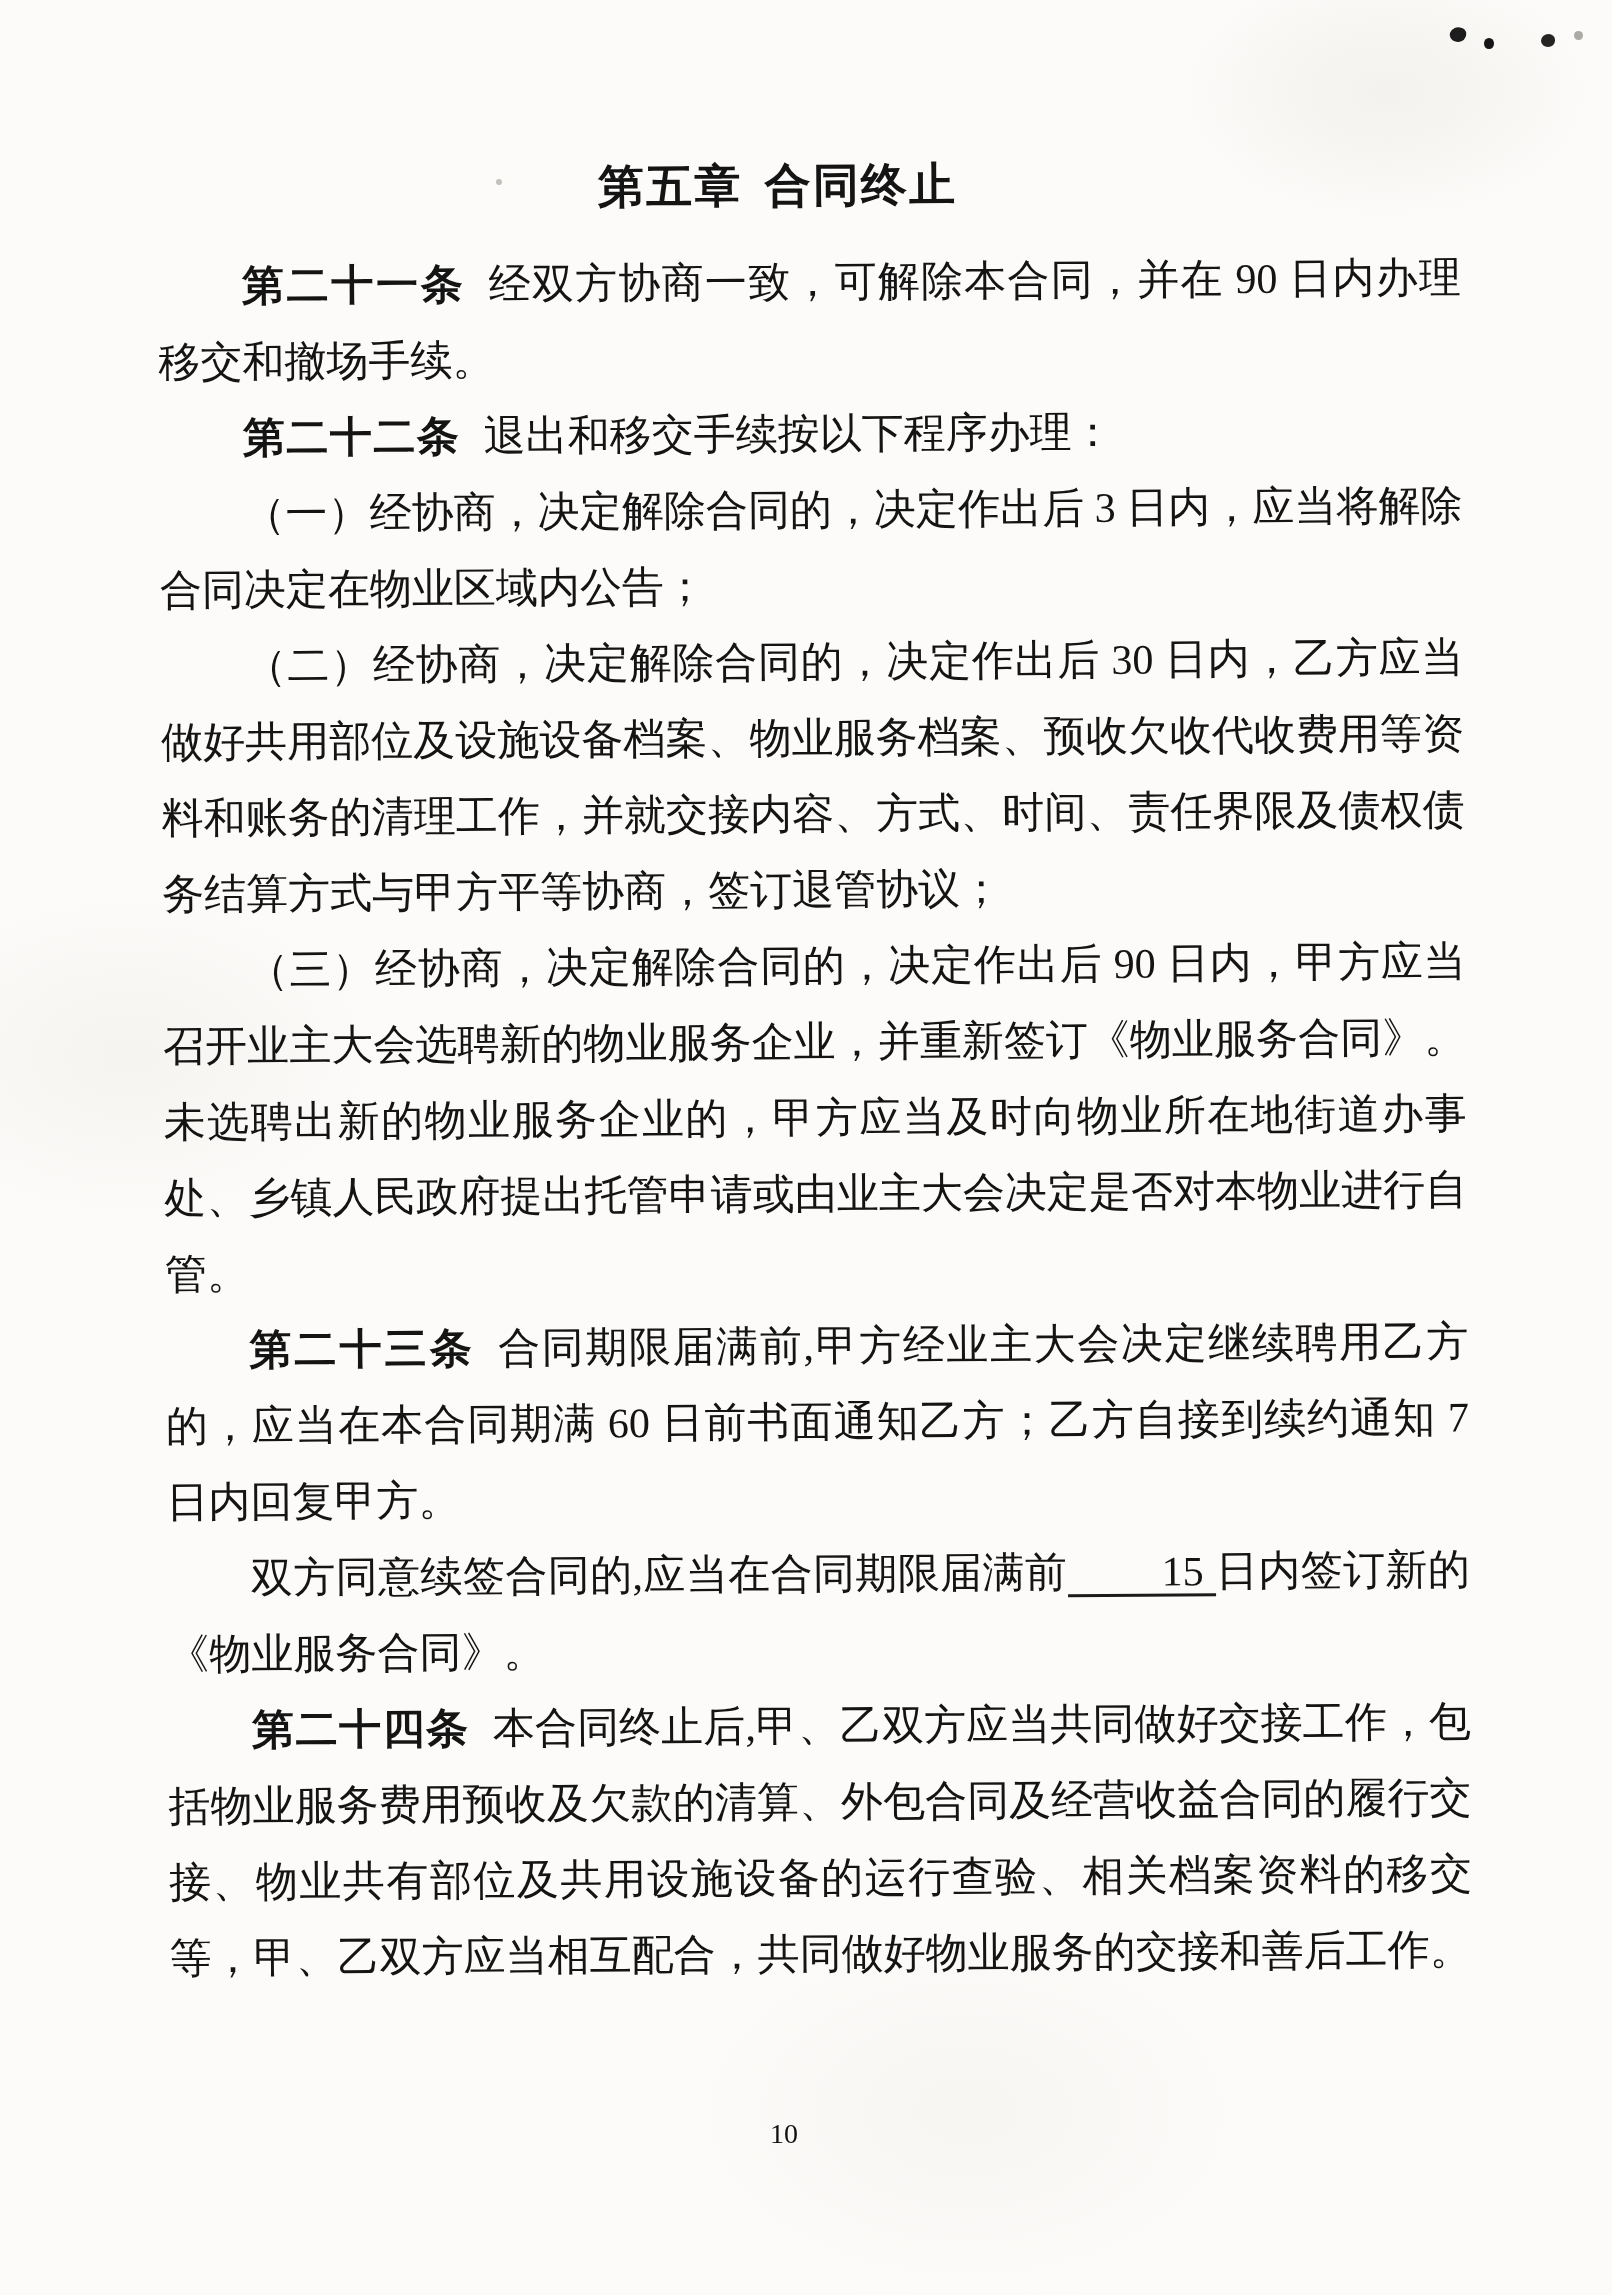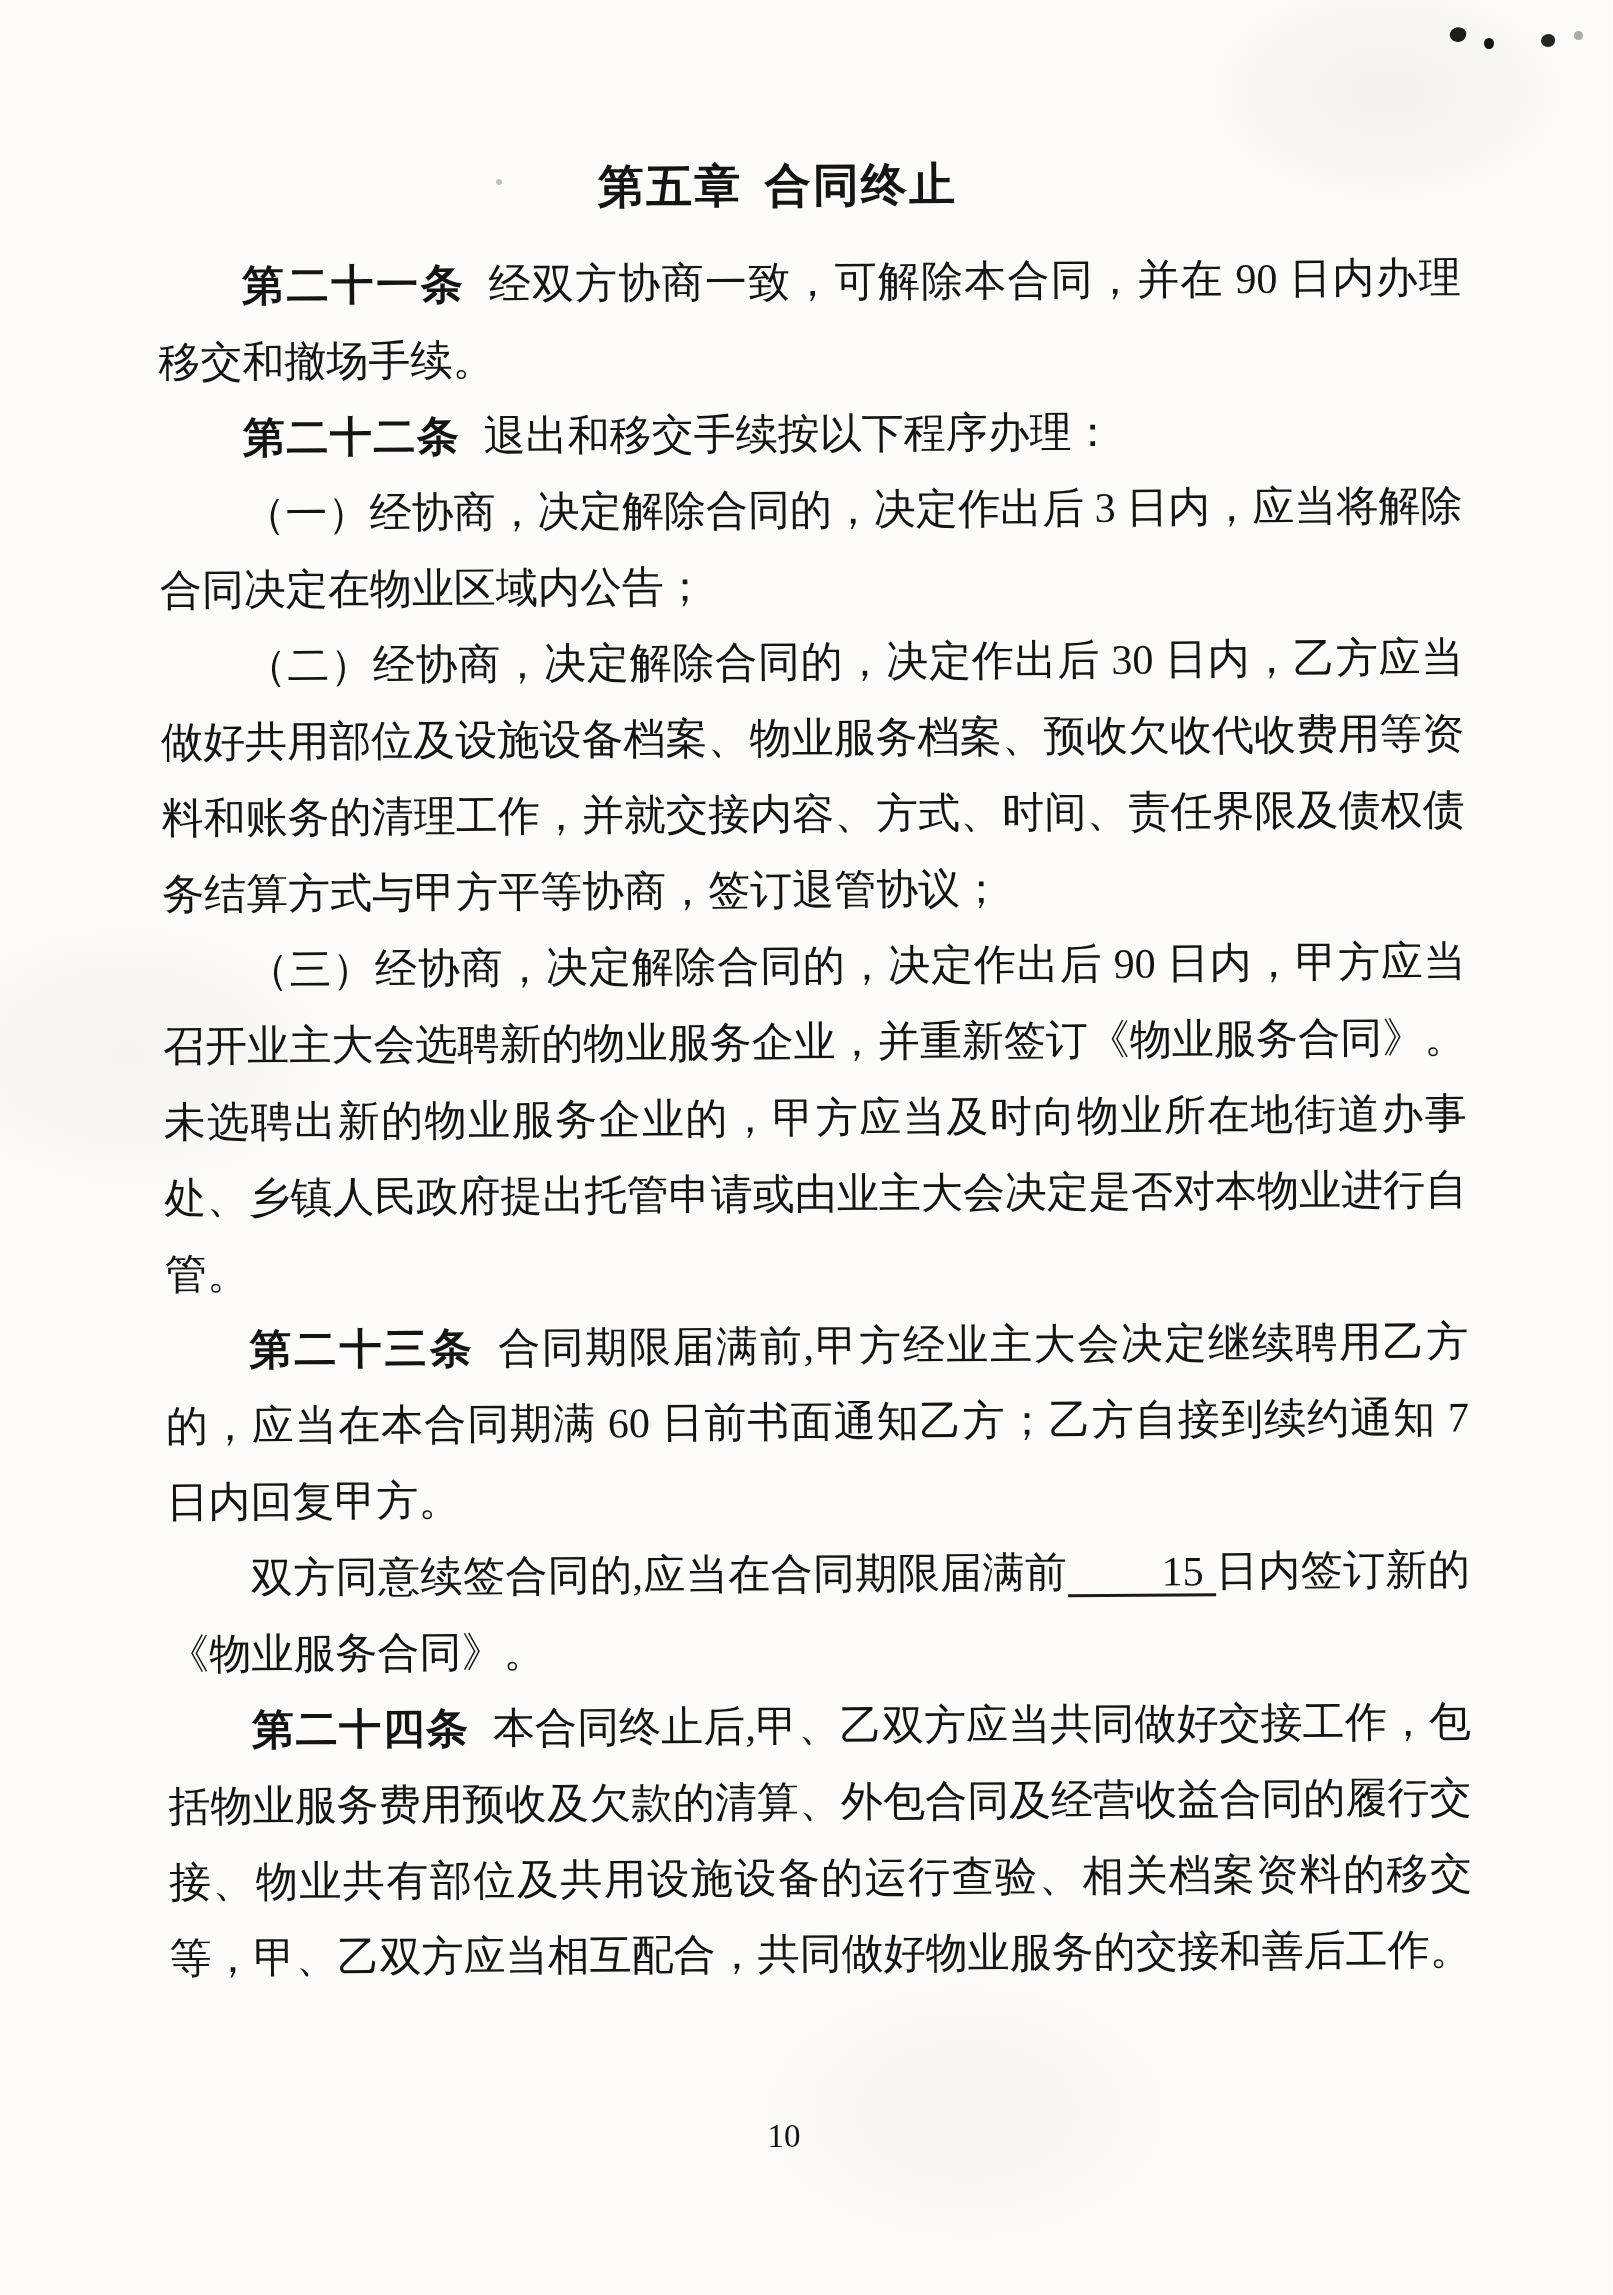--- a/index.html
+++ b/index.html
@@ -62,21 +62,21 @@
     padding: 0 11.8px 0 10.3px;
     border-bottom: 3.7px solid #1b1b1b;
     line-height: 44px;
   }
   .page-number {
     position: absolute;
     left: 751px;
     top: 2118px;
     width: 66px;
     text-align: center;
-    font-size: 33px;
+    font-size: 28px;
     color: #111;
   }
   .speck { position: absolute; background: #1d1d1d; }
   .speck.s1 { left: 1450px; top: 26.5px;  width: 16px; height: 14.7px; border-radius: 60% 40% 55% 45%; transform: rotate(20deg); }
   .speck.s2 { left: 1484px; top: 38px;  width: 9.6px; height: 11px; border-radius: 50%; background:#161616; }
   .speck.s3 { left: 1541px; top: 34px;  width: 14px; height: 12.5px; border-radius: 55% 45% 50% 50%; background:#242424; }
   .speck.s4 { left: 1574px; top: 31px;  width: 8.8px; height: 8.8px; border-radius: 50%; background:#6a675f; opacity:.55; }
   .speck.s5 { left: 496px;  top: 179px; width: 5.9px;  height: 5.9px;  border-radius: 50%; background:#8a877f; opacity:.5; }
 </style>
 </head>

